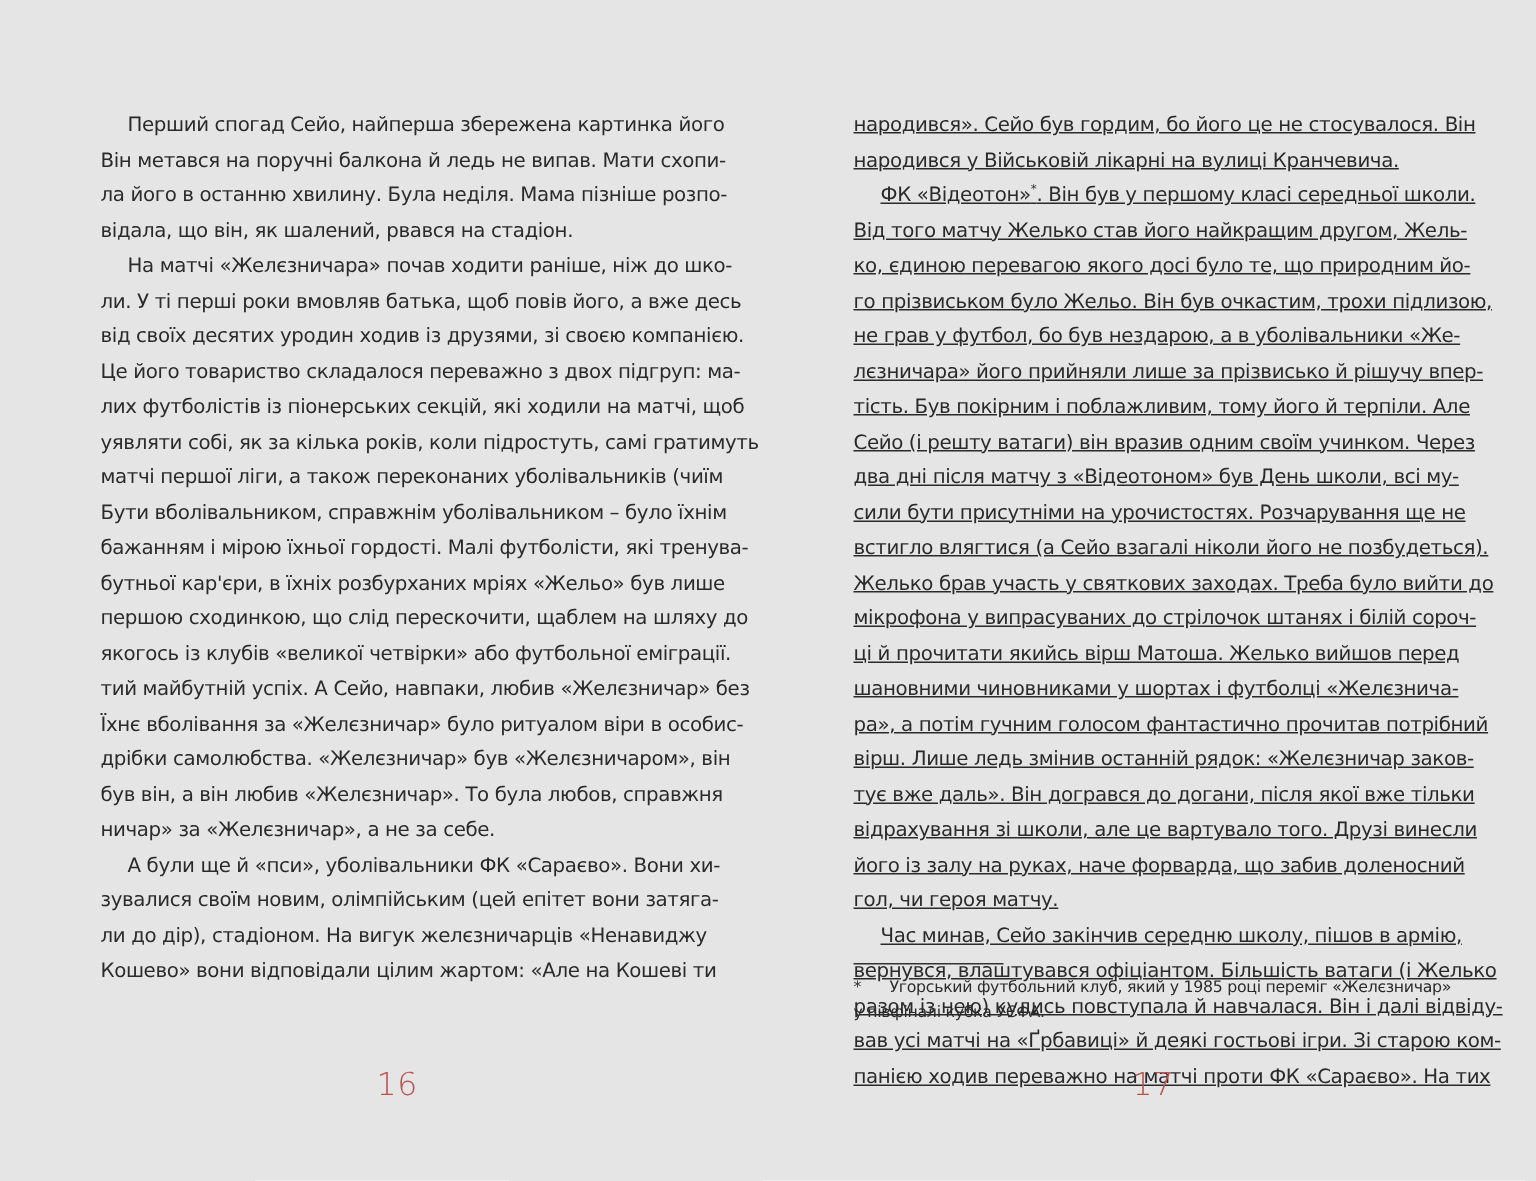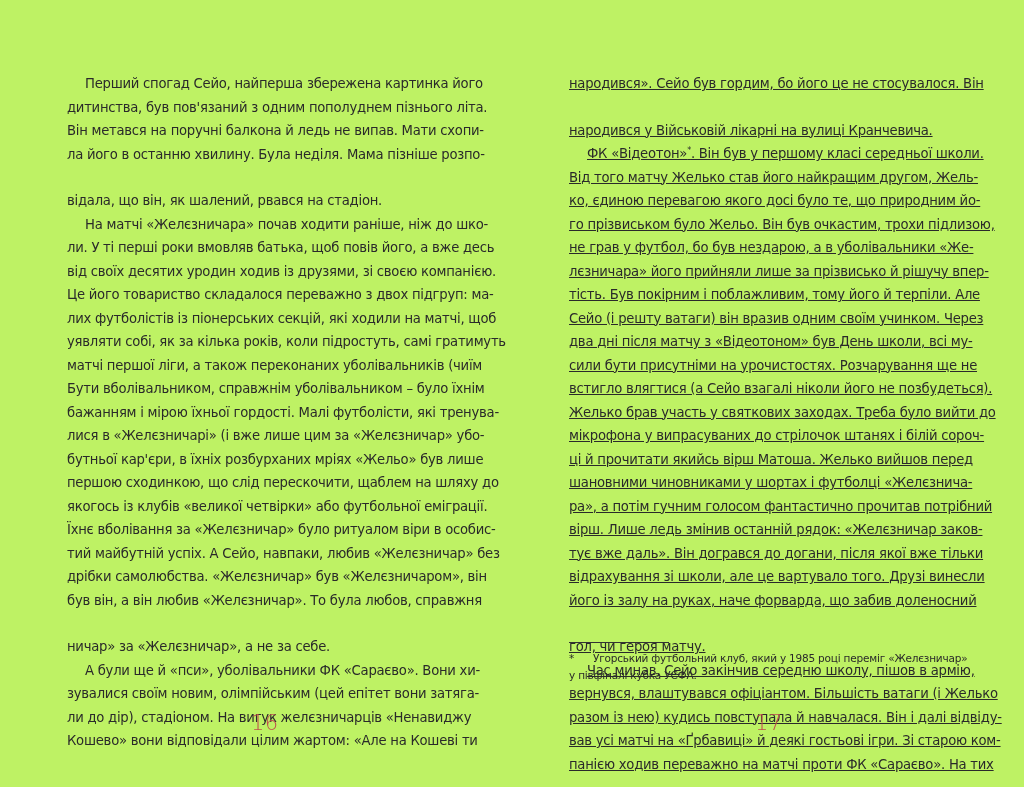--- a/index.html
+++ b/index.html
@@ -1,63 +1,61 @@
 <!DOCTYPE html>
 <html><head>
 <meta charset="utf-8">
 <style>
   html, body { margin: 0; padding: 0; background: #ffffff; }
   body { width: 1024px; height: 787px; position: relative; overflow: hidden;
          font-family: "DejaVu Sans", sans-serif; color: #2a2a2a; }
-  .spread { position: absolute; inset: 0; background: #bef264; }
+  .spread { position: absolute; inset: 0; background: #e5e5e5; }
   .page { position: absolute; top: 72px; width: 388px; }
   .page.left { left: 67px; }
   .page.right { left: 569px; text-decoration: underline; }
   .line { display: block; height: 23.5px; line-height: 23.5px; font-size: 13.2px;
           white-space: nowrap; text-align: justify; text-align-last: justify;
           letter-spacing: -0.25px; }
-  .line.last { text-align-last: left; margin-top: 23px; }
+  .line.last { text-align-last: left; }
   .line.indent { text-indent: 18px; }
   .sup { font-size: 8px; vertical-align: super; line-height: 0; }
   .fn-rule { position: absolute; left: 569px; top: 642px; width: 100px; height: 1px; background: #333; }
   .footnote { position: absolute; left: 569px; top: 650px; width: 388px; font-size: 10.5px; color: #2a2a2a; }
   .footnote .fline { display: block; height: 17px; line-height: 17px; white-space: nowrap;
                      text-align: justify; text-align-last: justify; letter-spacing: -0.2px; }
   .footnote .fline.last { text-align-last: left; }
   .fn-mark { display: inline-block; width: 24px; }
   .page-number { position: absolute; top: 711px; font-size: 21px; color: #c0504d;
                  font-family: "DejaVu Sans", sans-serif; font-weight: 300; letter-spacing: 0.5px; }
   .page-number.left { left: 251px; }
   .page-number.right { left: 755px; }
 </style>
 </head>
 <body>
 
 <div class="spread">
   <div class="page left" id="left-page">
       <span class="line indent"><span>Перший спогад Сейо, найперша збережена картинка його</span></span>
-      <span class="line"><span>дитинства, був пов'язаний з одним пополуднем пізнього літа.</span></span>
       <span class="line"><span>Він метався на поручні балкона й ледь не випав. Мати схопи-</span></span>
       <span class="line"><span>ла його в останню хвилину. Була неділя. Мама пізніше розпо-</span></span>
       <span class="line last"><span>відала, що він, як шалений, рвався на стадіон.</span></span>
       <span class="line indent"><span>На матчі «Желєзничара» почав ходити раніше, ніж до шко-</span></span>
       <span class="line"><span>ли. У ті перші роки вмовляв батька, щоб повів його, а вже десь</span></span>
       <span class="line"><span>від своїх десятих уродин ходив із друзями, зі своєю компанією.</span></span>
       <span class="line"><span>Це його товариство складалося переважно з двох підгруп: ма-</span></span>
       <span class="line"><span>лих футболістів із піонерських секцій, які ходили на матчі, щоб</span></span>
       <span class="line"><span>уявляти собі, як за кілька років, коли підростуть, самі гратимуть</span></span>
       <span class="line"><span>матчі першої ліги, а також переконаних уболівальників (чиїм</span></span>
       <span class="line"><span>Бути вболівальником, справжнім уболівальником – було їхнім</span></span>
       <span class="line"><span>бажанням і мірою їхньої гордості. Малі футболісти, які тренува-</span></span>
-      <span class="line"><span>лися в «Желєзничарі» (і вже лише цим за «Желєзничар» убо-</span></span>
       <span class="line"><span>бутньої кар'єри, в їхніх розбурханих мріях «Жельо» був лише</span></span>
       <span class="line"><span>першою сходинкою, що слід перескочити, щаблем на шляху до</span></span>
       <span class="line"><span>якогось із клубів «великої четвірки» або футбольної еміграції.</span></span>
+      <span class="line"><span>тий майбутній успіх. А Сейо, навпаки, любив «Желєзничар» без</span></span>
       <span class="line"><span>Їхнє вболівання за «Желєзничар» було ритуалом віри в особис-</span></span>
-      <span class="line"><span>тий майбутній успіх. А Сейо, навпаки, любив «Желєзничар» без</span></span>
       <span class="line"><span>дрібки самолюбства. «Желєзничар» був «Желєзничаром», він</span></span>
       <span class="line"><span>був він, а він любив «Желєзничар». То була любов, справжня</span></span>
       <span class="line last"><span>ничар» за «Желєзничар», а не за себе.</span></span>
       <span class="line indent"><span>А були ще й «пси», уболівальники ФК «Сараєво». Вони хи-</span></span>
       <span class="line"><span>зувалися своїм новим, олімпійським (цей епітет вони затяга-</span></span>
       <span class="line"><span>ли до дір), стадіоном. На вигук желєзничарців «Ненавиджу</span></span>
       <span class="line"><span>Кошево» вони відповідали цілим жартом: «Але на Кошеві ти</span></span>
     </div>
   <div class="page right" id="right-page">
       <span class="line"><span>народився». Сейо був гордим, бо його це не стосувалося. Він</span></span>

